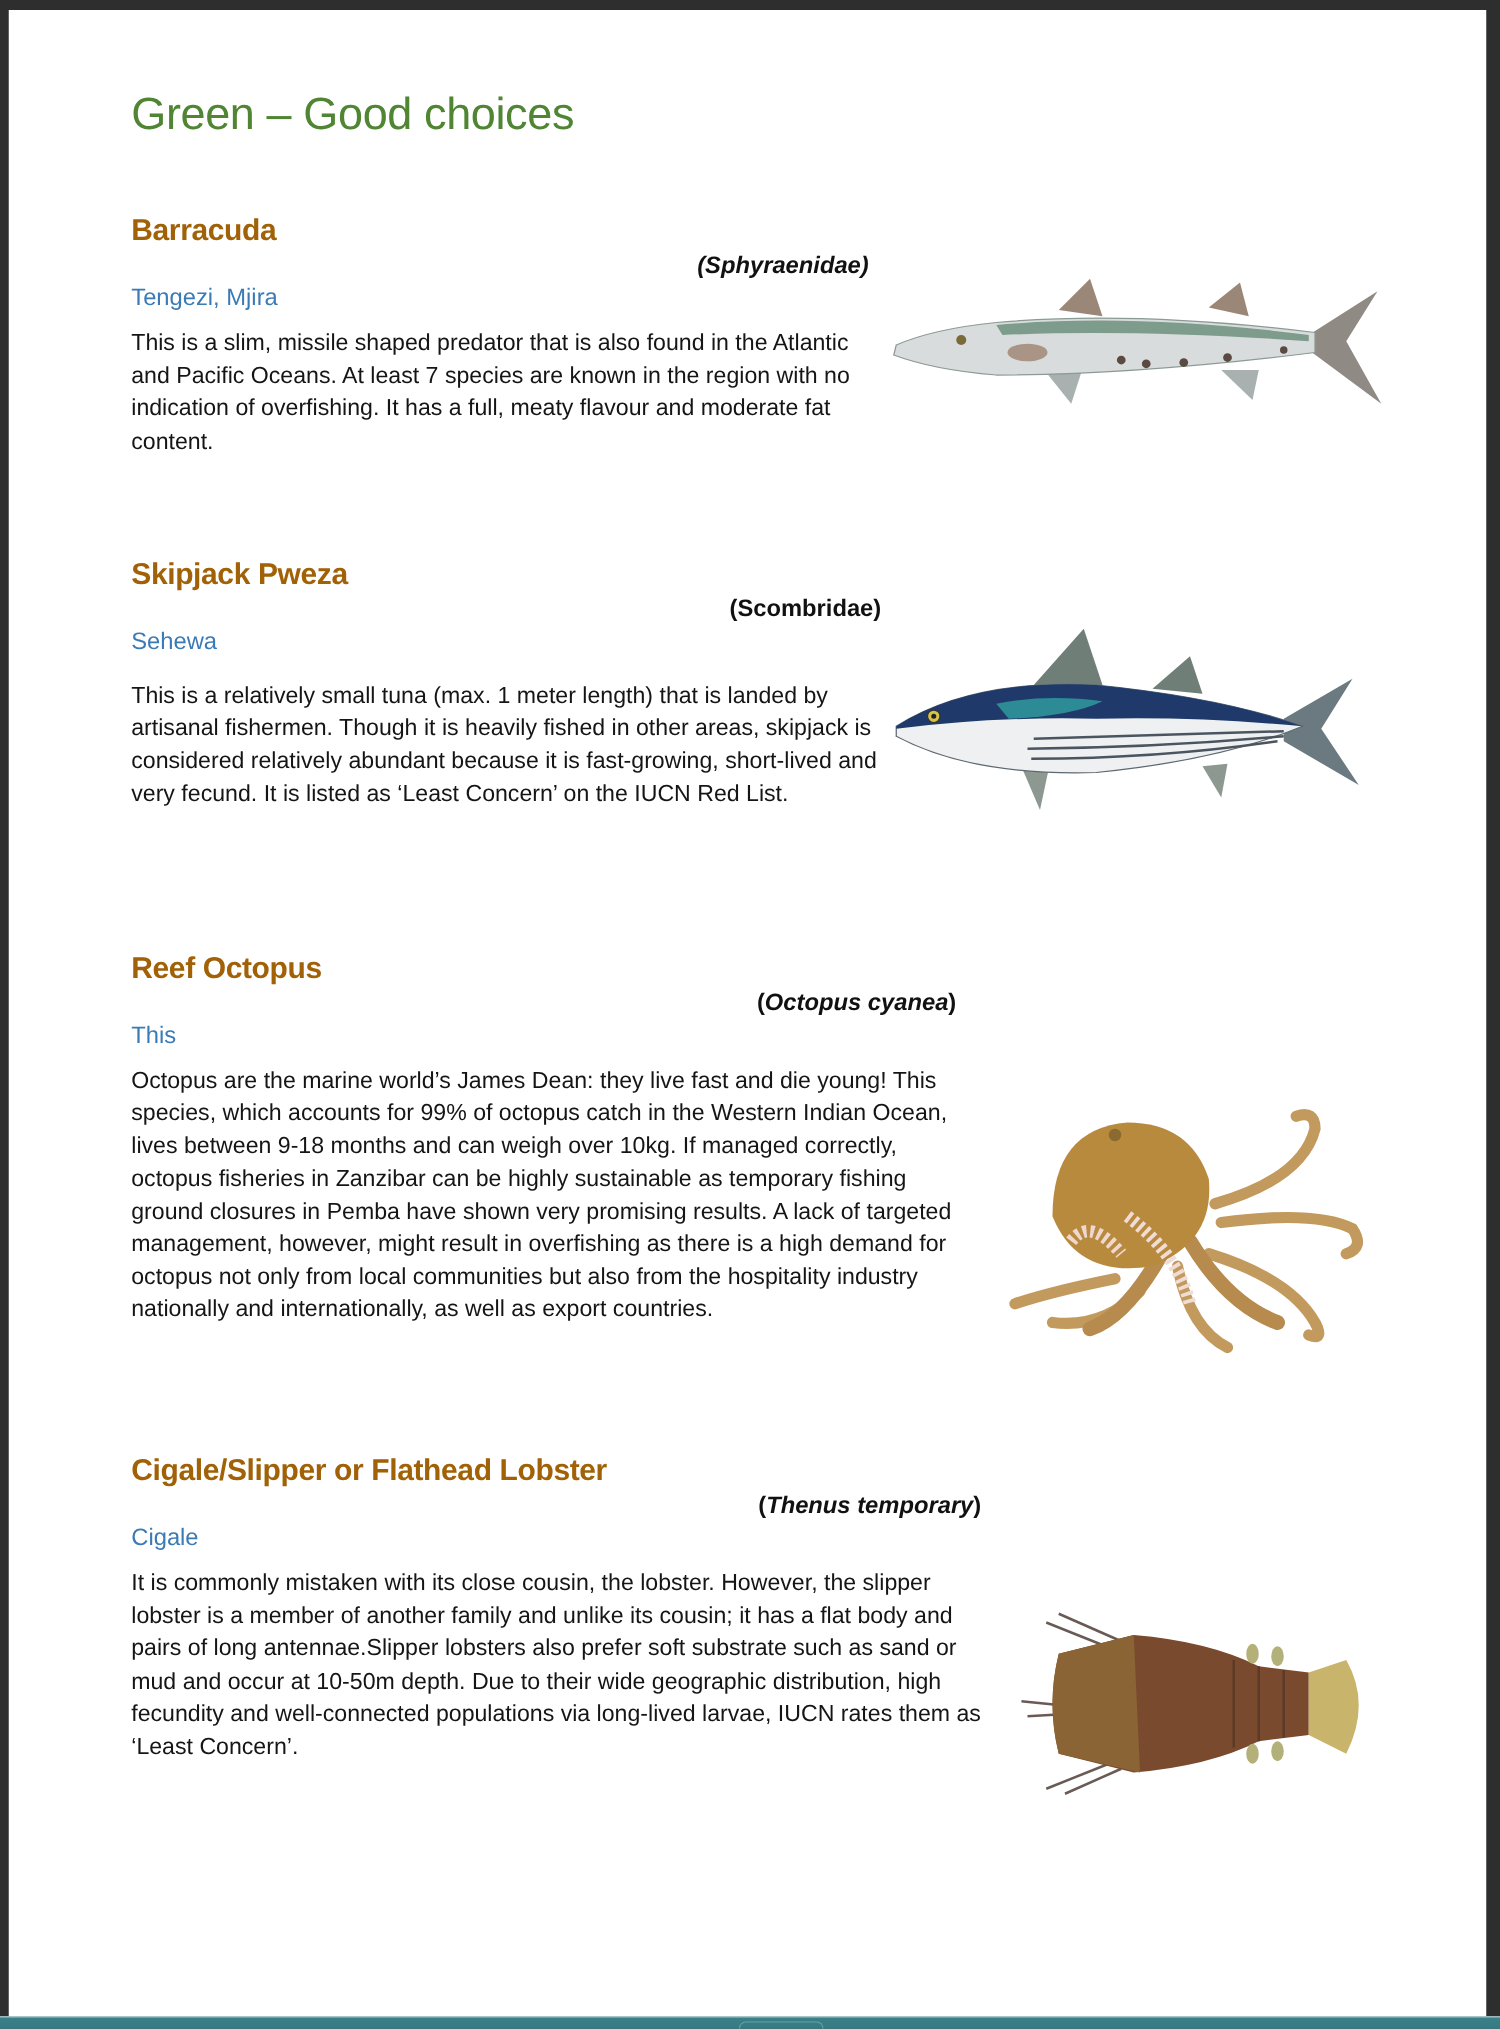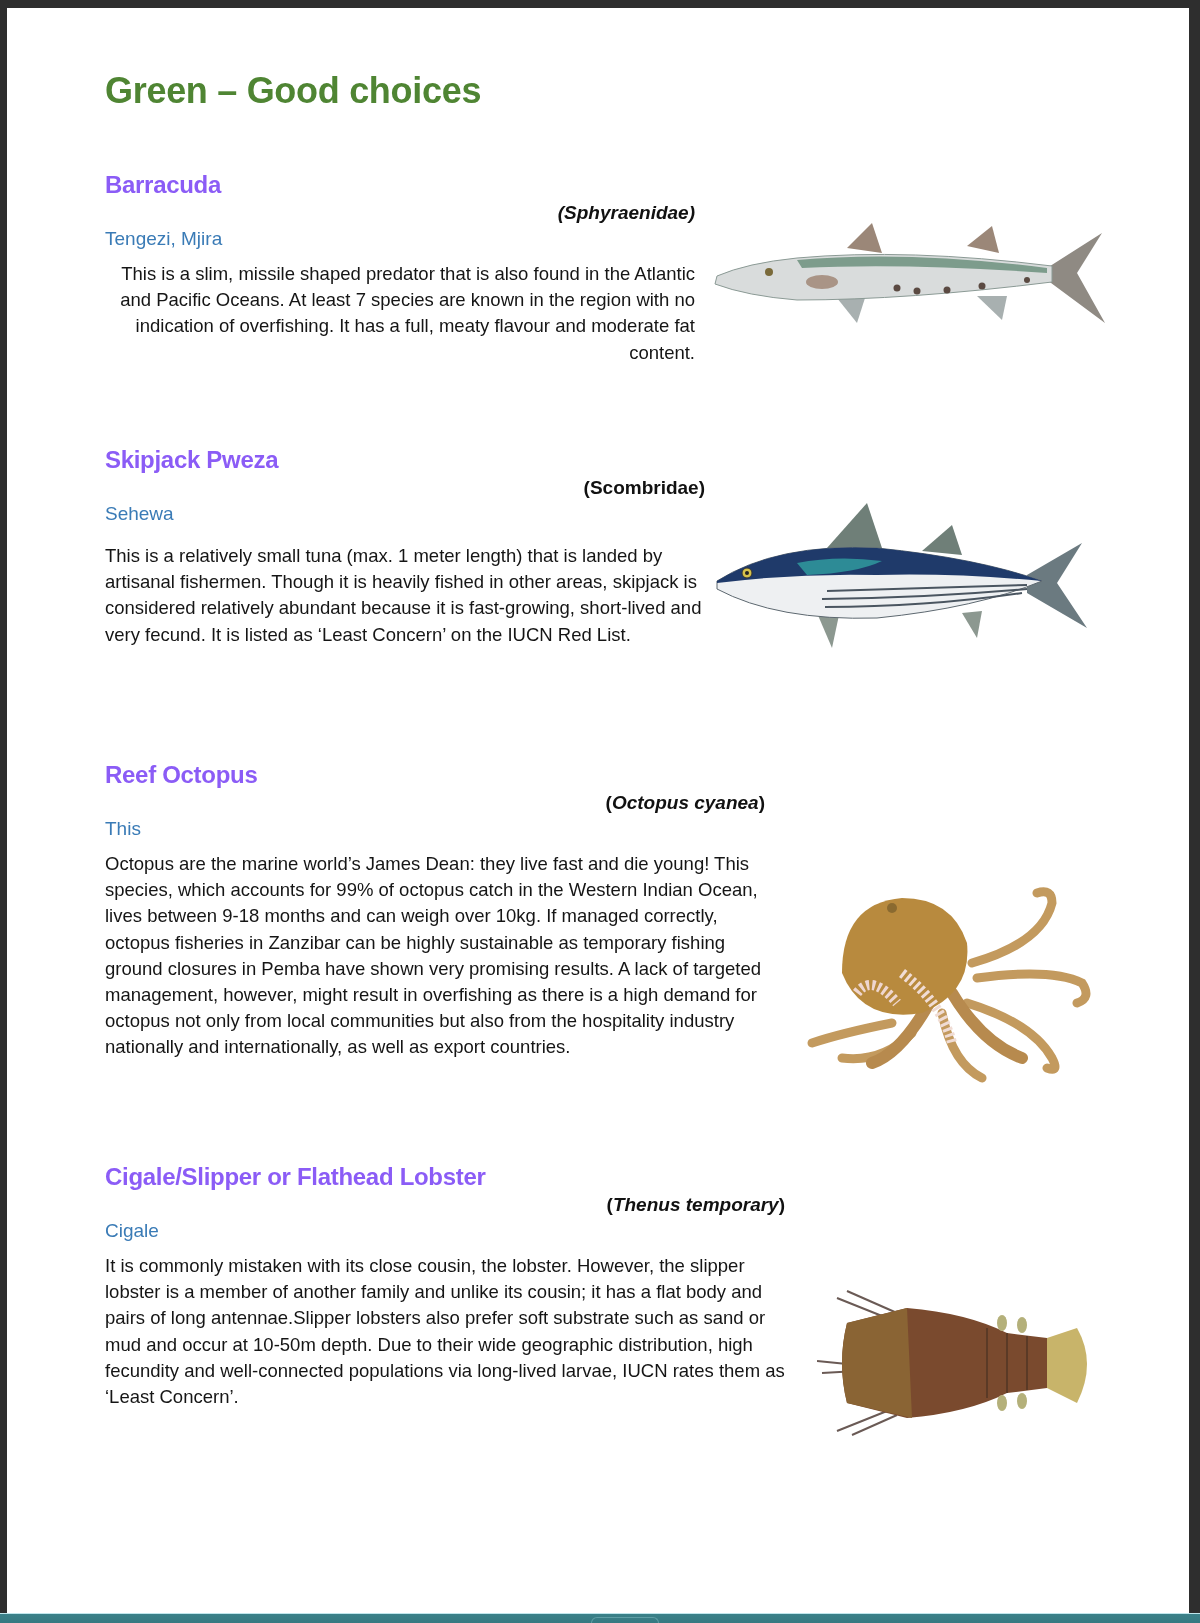--- a/index.html
+++ b/index.html
@@ -16,25 +16,25 @@
       position: absolute; left: 0; top: 1613px; width: 1200px; height: 10px;
       background: linear-gradient(#3b8189, #357880);
       border-top: 1px solid #bfe6ec;
     }
     .bottom-handle {
       position: absolute; left: 591px; top: 1617px; width: 66px; height: 8px;
       border: 1px solid #5e9ea5; border-bottom: none; border-radius: 6px 6px 0 0;
     }
     .page-title {
       position: absolute; left: 98px; top: 62px; margin: 0;
-      font-size: 36px; font-weight: bold; color: #4f8533; letter-spacing: -0.3px;
+      font-size: 36px; font-weight: normal; color: #4f8533; letter-spacing: -0.3px;
     }
     .entry { position: absolute; left: 98px; width: 680px; }
     .entry h2 {
-      margin: 0; font-size: 24px; font-weight: bold; color: #8b5cf6; line-height: 30px;
+      margin: 0; font-size: 24px; font-weight: bold; color: #a16207; line-height: 30px;
       letter-spacing: -0.3px;
     }
     .sci {
       font-size: 19px; font-weight: bold; color: #111; line-height: 26px; text-align: right;
     }
     .sci i { font-style: italic; }
     .local {
       font-size: 19px; font-weight: normal; color: #3a7bb6; line-height: 26px;
     }
     .desc {
@@ -46,21 +46,21 @@
 <body>
 
 <div class="page">
 
   <h1 class="page-title">Green – Good choices</h1>
 
   <section class="entry" style="top:162px; width:590px;">
     <h2>Barracuda</h2>
     <div class="sci"><i>(Sphyraenidae)</i></div>
     <div class="local">Tengezi, Mjira</div>
-    <p class="desc" style="margin-top:9px;text-align:right;">This is a slim, missile shaped predator that is also found in the Atlantic and Pacific Oceans. At least 7 species are known in the region with no indication of overfishing. It has a full, meaty flavour and moderate fat content.</p>
+    <p class="desc" style="margin-top:9px;">This is a slim, missile shaped predator that is also found in the Atlantic and Pacific Oceans. At least 7 species are known in the region with no indication of overfishing. It has a full, meaty flavour and moderate fat content.</p>
   </section>
   <svg class="illus" style="left:700px; top:210px;" width="400" height="112" viewBox="0 0 400 112">
     <path d="M140 30 L165 5 L175 35 Z" fill="#9b8778"></path>
     <path d="M260 28 L285 8 L292 35 Z" fill="#9b8778"></path>
     <path d="M130 80 L150 105 L158 80 Z" fill="#a8b0b0"></path>
     <path d="M270 78 L295 102 L300 78 Z" fill="#a8b0b0"></path>
     <path d="M340 50 L395 15 L370 55 L398 105 L340 62 Z" fill="#8f8a83"></path>
     <path d="M10 58 Q40 45 90 40 Q200 30 345 48 L345 64 Q200 82 90 82 Q40 78 8 66 Z" fill="#d9dcdc" stroke="#8b9a95" stroke-width="1"></path>
     <path d="M90 42 Q200 32 340 50 L340 55 Q200 45 95 50 Z" fill="#7d9c8c"></path>
     <circle cx="62" cy="54" r="4" fill="#7a6a3a"></circle>

